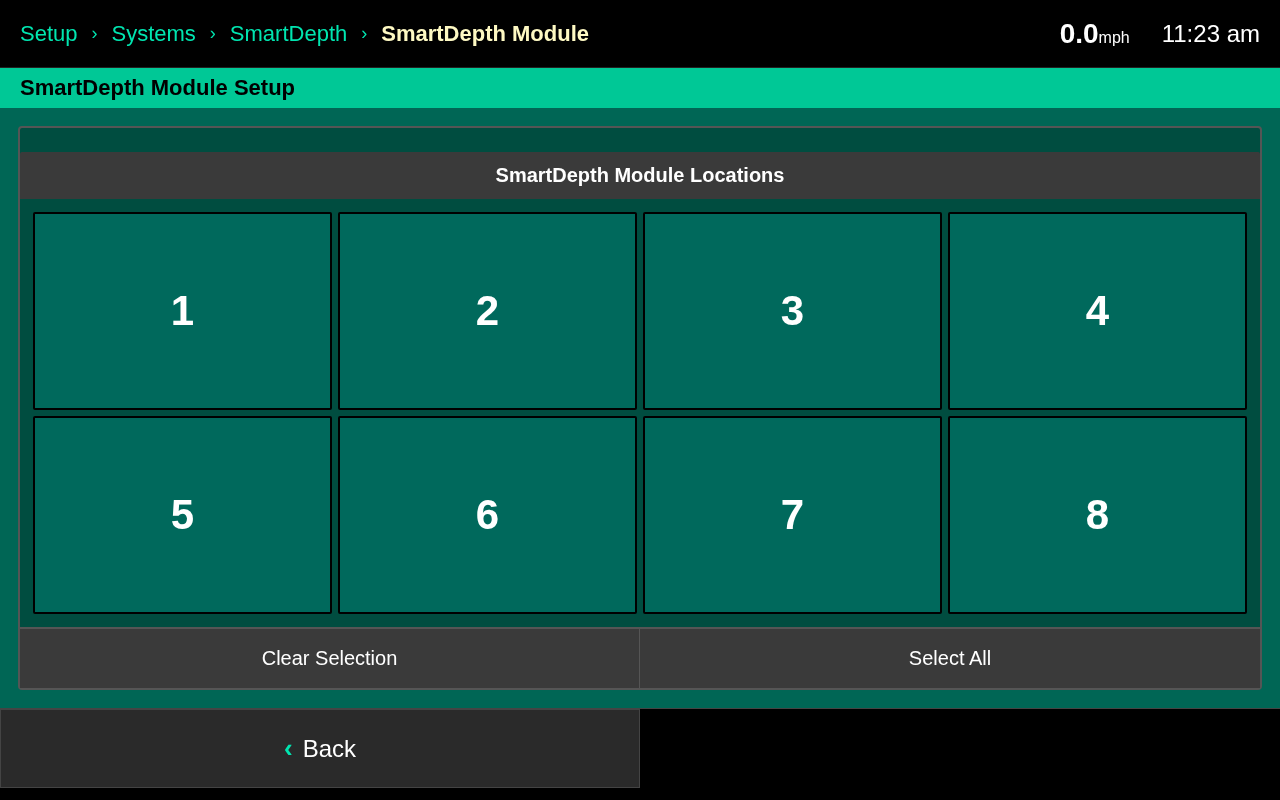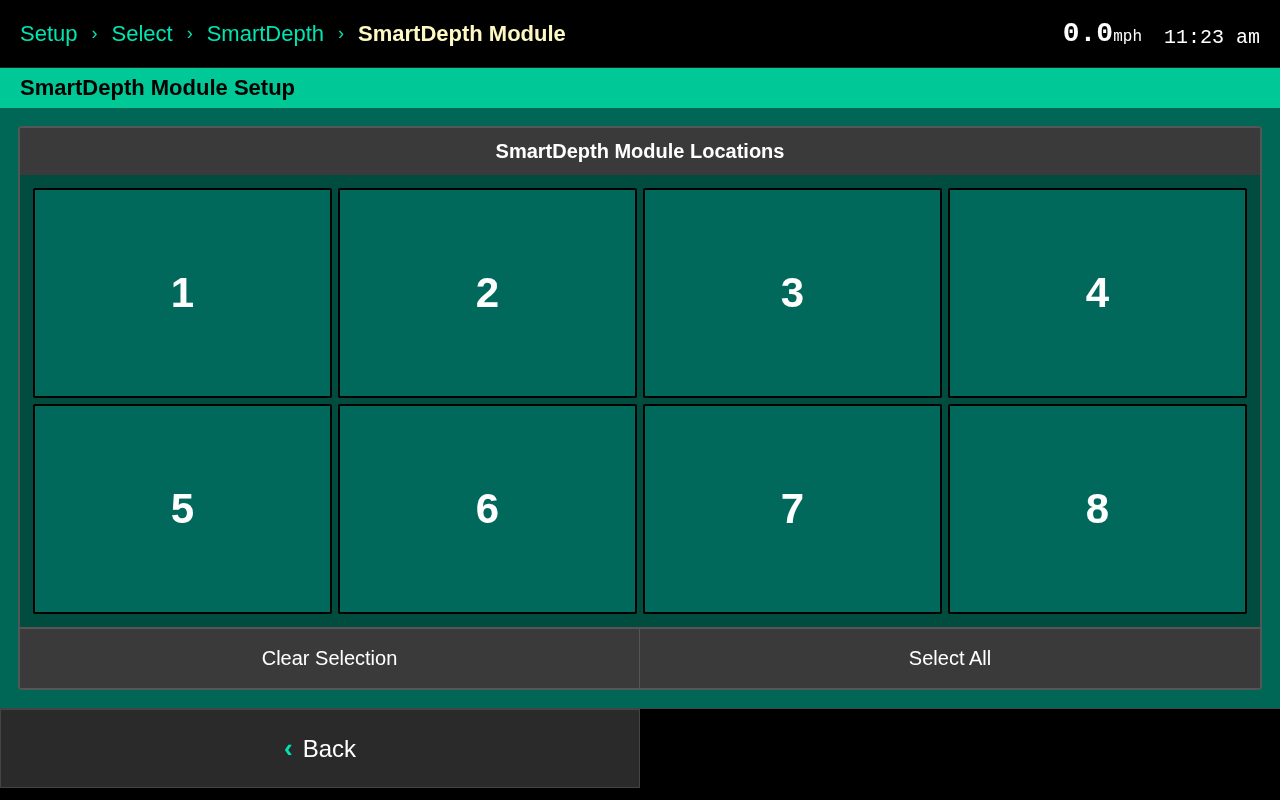--- a/index.html
+++ b/index.html
@@ -34,37 +34,36 @@
     .breadcrumb-sep {
       color: #00e5b0;
       font-size: 18px;
     }
     .breadcrumb-current {
       color: #fef9c3;
       font-weight: bold;
     }
     #header-right {
       display: flex;
-      align-items: flex-end;
-      gap: 22px;
-      font-family: Liberation Mono, monospace;
+      align-items: center;
+      gap: 32px;
     }
     #speed {
       color: #fff;
       font-size: 28px;
       font-weight: bold;
     }
     #speed-unit {
       color: #fff;
       font-size: 16px;
       font-weight: normal;
     }
     #clock {
       color: #fff;
-      font-size: 20px;
+      font-size: 24px;
     }
 
     
     #section-title-bar {
       background: #00c896;
       height: 40px;
       display: flex;
       align-items: center;
       padding: 0 20px;
     }
@@ -91,20 +90,21 @@
       flex-direction: column;
     }
     #panel-header {
       background: #3a3a3a;
       padding: 12px;
       text-align: center;
       font-size: 20px;
       font-weight: bold;
       color: #fff;
       border-radius: 2px 2px 0 0;
+      margin-top: 24px;
     }
     #location-grid {
       display: grid;
       grid-template-columns: repeat(4, 1fr);
       grid-template-rows: repeat(2, 1fr);
       gap: 0;
       padding: 10px;
       flex: 1;
     }
     .location-btn {
@@ -175,21 +175,21 @@
       font-size: 18px;
     }
   </style>
 </head>
 <body>
 
 <div id="header">
   <div id="breadcrumb">
     <span class="breadcrumb-link">Setup</span>
     <span class="breadcrumb-sep">›</span>
-    <span class="breadcrumb-link">Select</span>
+    <span class="breadcrumb-link">Systems</span>
     <span class="breadcrumb-sep">›</span>
     <span class="breadcrumb-link">SmartDepth</span>
     <span class="breadcrumb-sep">›</span>
     <span class="breadcrumb-current">SmartDepth Module</span>
   </div>
   <div id="header-right">
     <span id="speed">
       <span>0.0</span><span id="speed-unit">mph</span>
     </span>
     <span id="clock">11:23 am</span>

